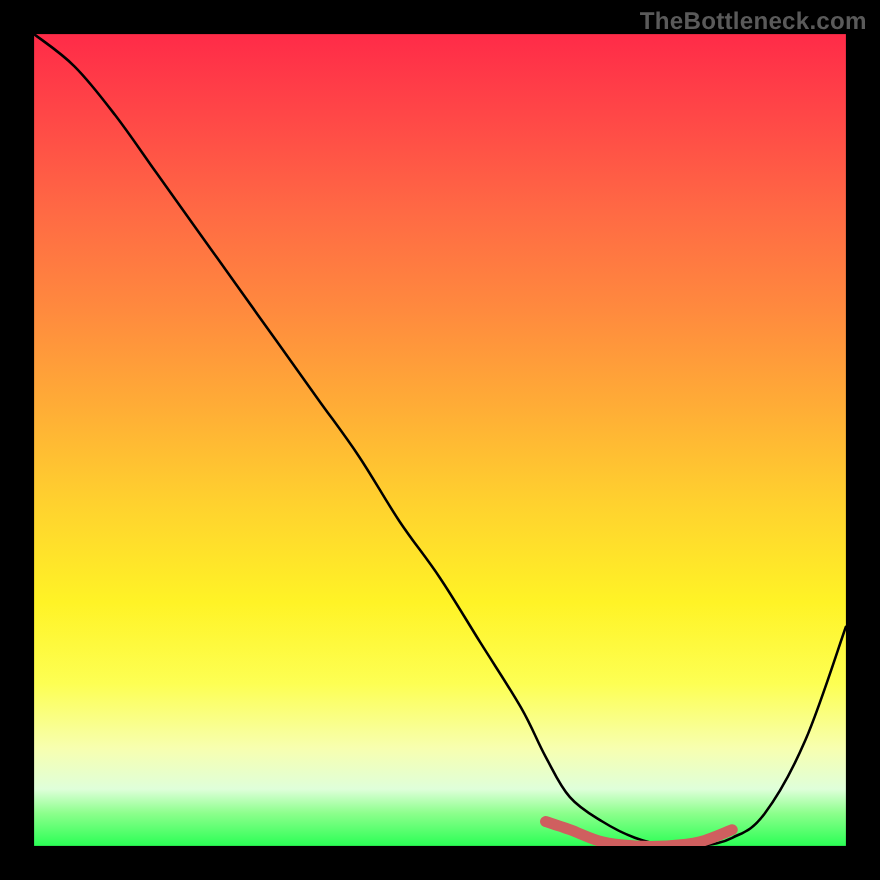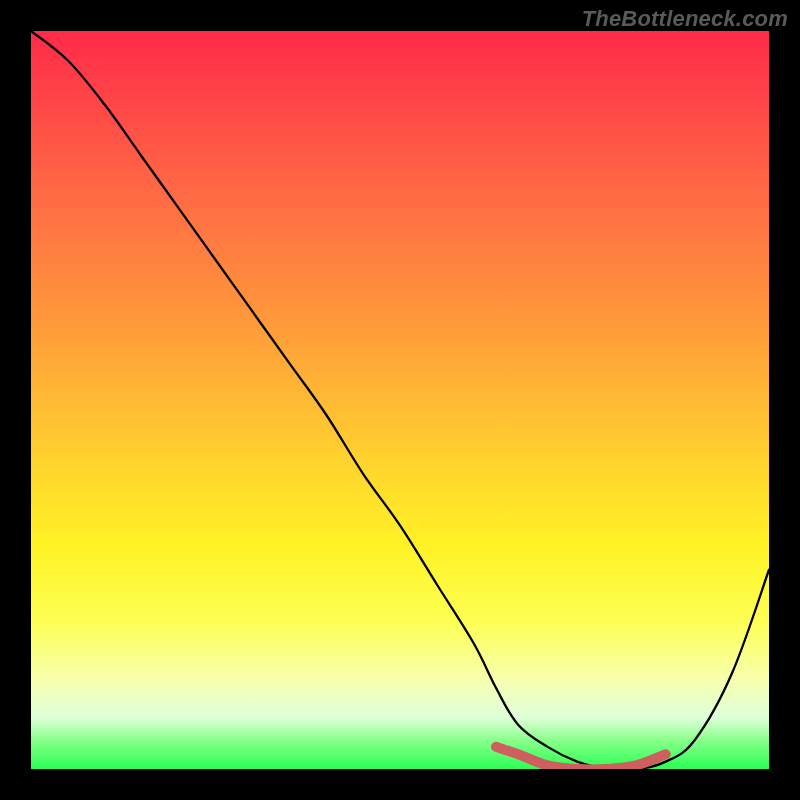--- a/index.html
+++ b/index.html
@@ -33,21 +33,20 @@
     );
   }
   .watermark {
     position: absolute;
     top: 6px;
     right: 12px;
     color: #5a5a5a;
     font-size: 22px;
     font-weight: 600;
     letter-spacing: 0.2px;
-    font-style: italic;
   }
   svg.curve {
     position: absolute;
     left: 0;
     top: 0;
     width: 738px;
     height: 738px;
   }
 </style>
 </head>

